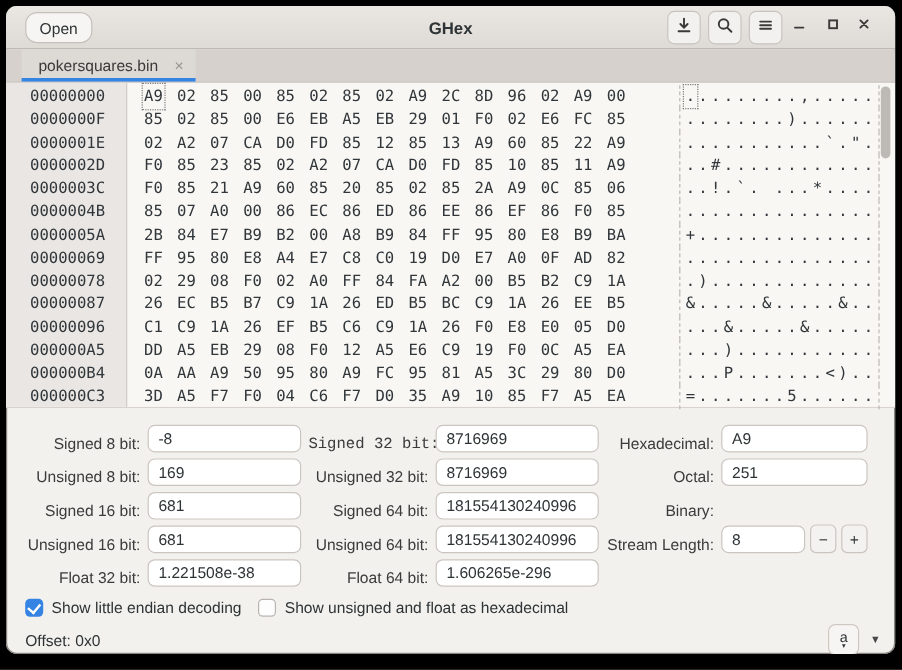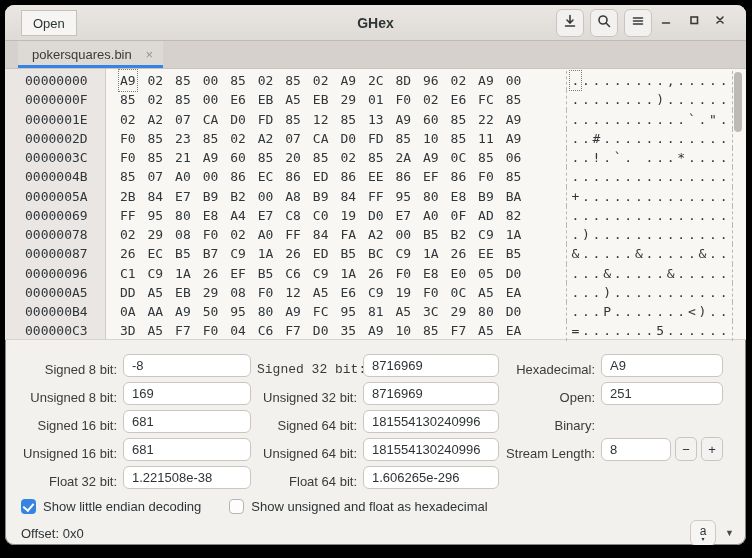--- a/index.html
+++ b/index.html
@@ -3,21 +3,21 @@
 <meta charset="utf-8">
 <style>
   html,body{margin:0;padding:0;background:#000;width:752px;height:558px;overflow:hidden;
     font-family:"Liberation Sans",sans-serif;}
   .window{position:absolute;left:5px;top:5px;width:741px;height:540px;background:#f3f1ee;
     border-radius:9px;overflow:hidden;box-shadow:0 0 0 1px #8a8782 inset;}
   
   .headerbar{position:relative;height:35px;background:linear-gradient(#eae6e2,#dedad5);
     border-bottom:1px solid #bfbab5;}
   .open-btn{position:absolute;left:16px;top:5px;height:24px;padding:0 11px;
-    background:#f6f5f3;border:1px solid #c6c0bb;border-radius:0;font-size:13px;color:#2e3436;
+    background:#f6f5f3;border:1px solid #c6c0bb;border-radius:10px;font-size:13px;color:#2e3436;
     display:flex;align-items:center;}
   .hb-title{position:absolute;left:0;right:0;top:0;height:35px;display:flex;align-items:center;
     justify-content:center;font-weight:bold;font-size:14px;color:#2e3436;pointer-events:none;text-align:center;}
   .icon-btn{position:absolute;top:4px;width:26px;height:26px;background:#f3f1ef;
     border:1px solid #c9c4bf;border-radius:6px;display:flex;align-items:center;justify-content:center;}
   .winctl{position:absolute;top:6px;width:22px;height:22px;display:flex;align-items:center;
     justify-content:center;}
   .icon-btn svg,.winctl svg{stroke:#3a3a3a;fill:none;stroke-width:1.6px;stroke-linecap:round;}
   
   .tabbar{position:relative;height:27px;background:#d6d1cc;border-bottom:1px solid #c8c3be;}
@@ -48,21 +48,21 @@
     column-gap:6px;align-items:center;font-size:13px;color:#3b3b3b;}
   .f-label{text-align:right;white-space:nowrap;margin-top:8px;}
   .f-entry{height:23px;background:#fff;border:1px solid #cbc5c0;border-radius:6px;
     padding:0 8px;font-size:13px;color:#2e3436;font-family:"Liberation Sans",sans-serif;
     width:100%;box-sizing:border-box;outline:none;}
   .spinwrap{display:flex;align-items:center;gap:4px;}
   .spinwrap .f-entry{width:70px;}
   .spin-btn{width:23px;height:24px;background:#f4f2f0;border:1px solid #cbc5c0;border-radius:5px;
     display:flex;align-items:center;justify-content:center;font-size:13px;color:#2e3436;box-sizing:border-box;}
   
-  .checkrow{display:flex;align-items:center;gap:18px;padding:8px 0 0 16px;font-size:13px;color:#2e3436;}
+  .checkrow{display:flex;align-items:center;gap:4px;padding:8px 0 0 16px;font-size:13px;color:#2e3436;}
   .chk{display:flex;align-items:center;gap:7px;margin-right:10px;}
   .box{width:15px;height:15px;border-radius:4px;box-sizing:border-box;position:relative;}
   .box.on{background:#3584e4;}
   .box.on::after{content:"";position:absolute;left:4px;top:2px;width:5px;height:8px;
     border:solid #fff;border-width:0 2px 2px 0;transform:rotate(40deg);}
   .box.off{background:#fdfdfd;border:1px solid #b9b4af;}
   
   .statusbar{display:flex;align-items:center;padding:6px 12px 0 16px;font-size:13px;color:#2e3436;text-align:right;}
   .sb-right{margin-left:auto;display:flex;align-items:center;gap:9px;}
   .insert-btn{width:24px;height:24px;background:#f7f5f3;border:1px solid #cfc9c4;border-radius:6px;
@@ -170,21 +170,21 @@
       <span class="f-label" style="grid-area: 2 / 3;">Unsigned 32 bit:</span>
       <input class="f-entry" type="text" readonly="" value="8716969" style="grid-area: 2 / 4;">
       <span class="f-label" style="grid-area: 3 / 3;">Signed 64 bit:</span>
       <input class="f-entry" type="text" readonly="" value="181554130240996" style="grid-area: 3 / 4;">
       <span class="f-label" style="grid-area: 4 / 3;">Unsigned 64 bit:</span>
       <input class="f-entry" type="text" readonly="" value="181554130240996" style="grid-area: 4 / 4;">
       <span class="f-label" style="grid-area: 5 / 3;">Float 64 bit:</span>
       <input class="f-entry" type="text" readonly="" value="1.606265e-296" style="grid-area: 5 / 4;">
       <span class="f-label" style="grid-area: 1 / 5;">Hexadecimal:</span>
       <input class="f-entry" type="text" readonly="" value="A9" style="grid-area: 1 / 6;">
-      <span class="f-label" style="grid-area: 2 / 5;">Open:</span>
+      <span class="f-label" style="grid-area: 2 / 5;">Octal:</span>
       <input class="f-entry" type="text" readonly="" value="251" style="grid-area: 2 / 6;">
       <span class="f-label" style="grid-area: 3 / 5;">Binary:</span>
       <span class="f-label" style="grid-area: 4 / 5;">Stream Length:</span>
       <div class="spinwrap" style="grid-area: 4 / 6;">
         <input class="f-entry" type="text" readonly="" value="8" style="">
         <span class="spin-btn">−</span>
         <span class="spin-btn">+</span>
       </div>
     </div>
 

